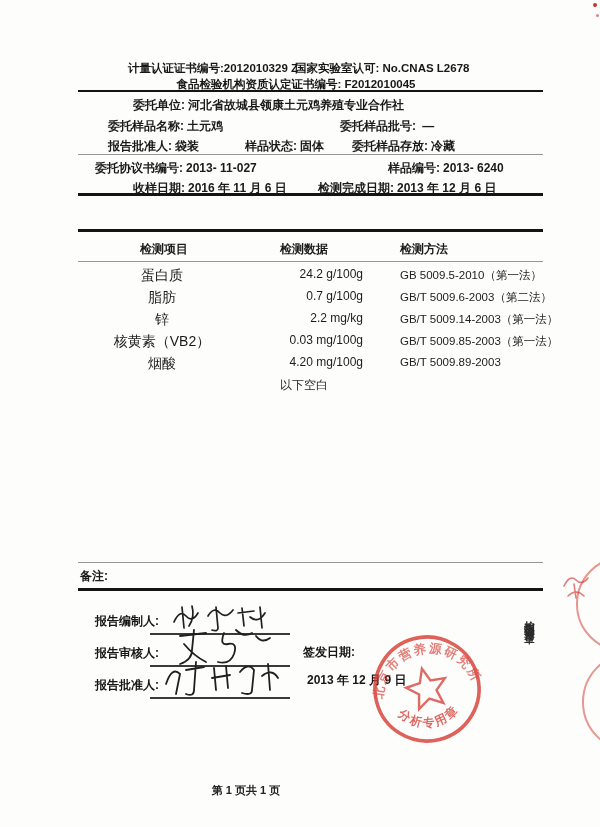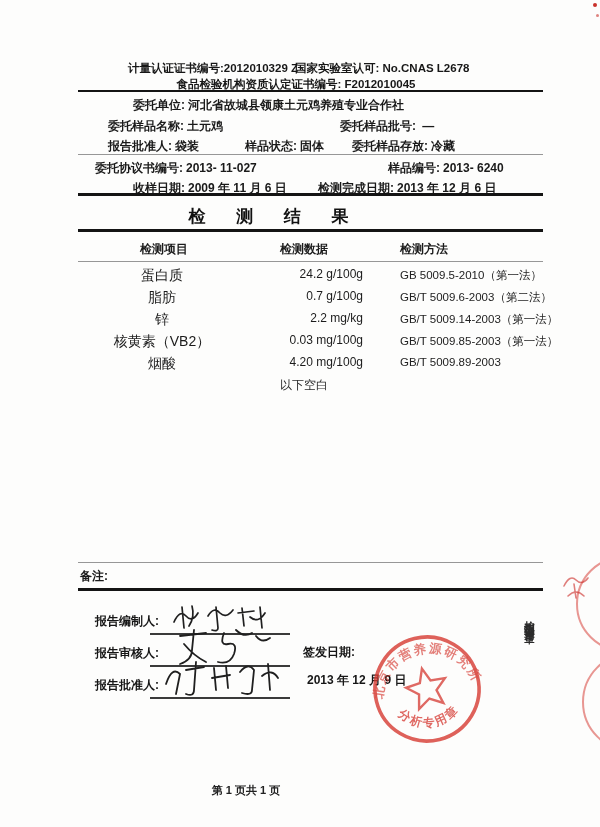--- a/index.html
+++ b/index.html
@@ -80,29 +80,28 @@
   <div class="rule-thin" style="left:78px;top:154px;width:465px;height:1px;"></div>
 
   <div class="abs info" style="left:95px;top:160px;">
     <span class="lbl">委托协议书编号:</span><span>2013- 11-027</span>
   </div>
   <div class="abs info" style="left:388px;top:160px;">
     <span class="lbl">样品编号:</span><span>2013- 6240</span>
   </div>
 
   <div class="abs info" style="left:133px;top:180px;">
-    <span class="lbl">收样日期:</span><span>2009 年 11 月 6 日</span>
+    <span class="lbl">收样日期:</span><span>2016 年 11 月 6 日</span>
   </div>
   <div class="abs info" style="left:318px;top:180px;">
     <span class="lbl">检测完成日期:</span><span>2013 年 12 月 6 日</span>
   </div>
 
   <div class="rule" style="left:78px;top:193px;width:465px;height:2.5px;"></div>
 
-  <div class="abs results-heading">检 测 结 果</div>
   <div class="rule" style="left:78px;top:229px;width:465px;height:2.5px;"></div>
 
   <div class="abs th" style="left:140px;top:241px;">检测项目</div>
   <div class="abs th" style="left:280px;top:241px;">检测数据</div>
   <div class="abs th" style="left:400px;top:241px;">检测方法</div>
 
   <div class="rule-thin" style="left:78px;top:261px;width:465px;height:1.2px;"></div>
 
   <div class="abs td-item" style="top:267px;">蛋白质</div>
   <div class="abs td-value" style="top:267px;">24.2 g/100g</div>

